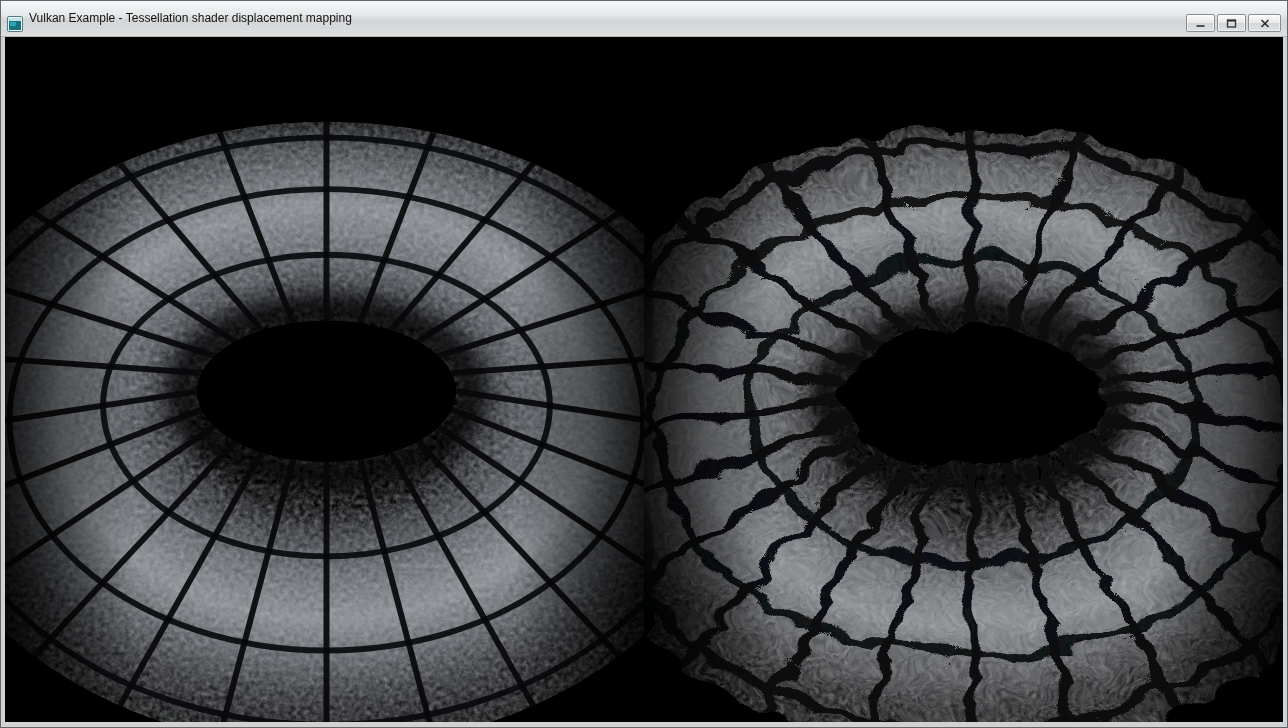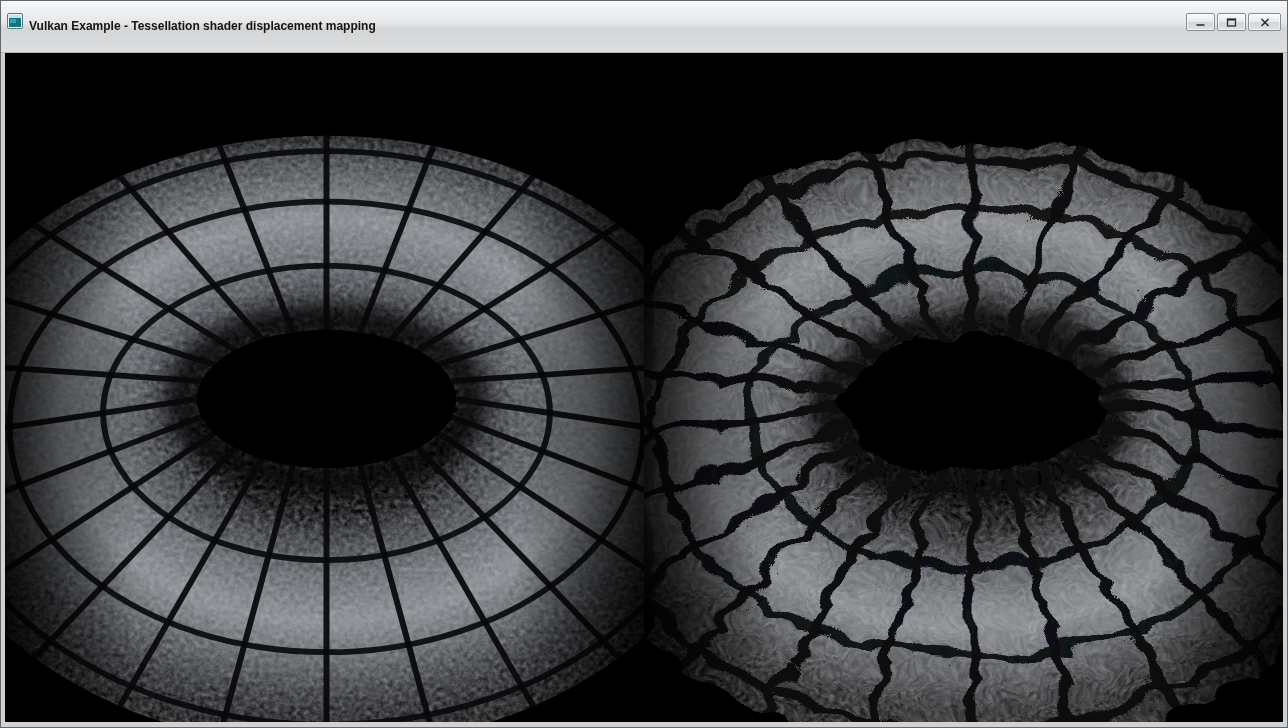--- a/index.html
+++ b/index.html
@@ -6,25 +6,24 @@
   body{width:1288px;height:728px;overflow:hidden;}
   .window{
     width:1288px;height:728px;box-sizing:border-box;
     border:1px solid #5f676d;
     background:#d2d2d2;
     display:flex;flex-direction:column;
     font-family:"Liberation Sans", sans-serif;
   }
   .titlebar{
     flex:0 0 27px;height:27px;
-    display:flex;align-items:flex-start;gap:6px;padding:12px 6px;
+    display:flex;align-items:flex-end;gap:6px;padding:4px 6px;
     background:linear-gradient(180deg,#f6f7f8 0%,#e6e8ea 40%,#d3d5d7 55%,#dcdee0 100%);
     border-bottom:1px solid #b6b6b6;
     user-select:none;
-    font-weight:bold;
   }
   .app-icon{width:16px;height:16px;flex:0 0 16px;display:block;}
   .title{
     flex:1 1 auto;font-size:12px;line-height:27px;color:#141414;
     white-space:nowrap;overflow:hidden;text-overflow:ellipsis;
   }
   .controls{display:flex;align-items:center;gap:2px;}
   .winbtn{
     width:29px;height:18px;padding:0;margin:0;
     border:1px solid #888f94;border-radius:2px;

